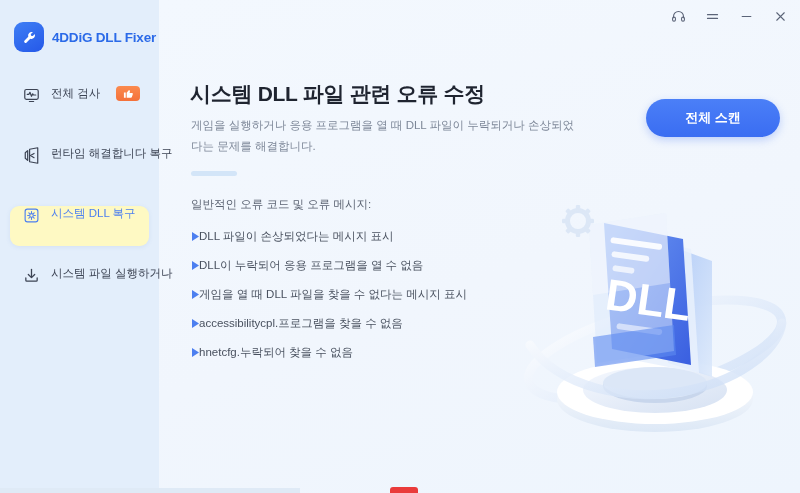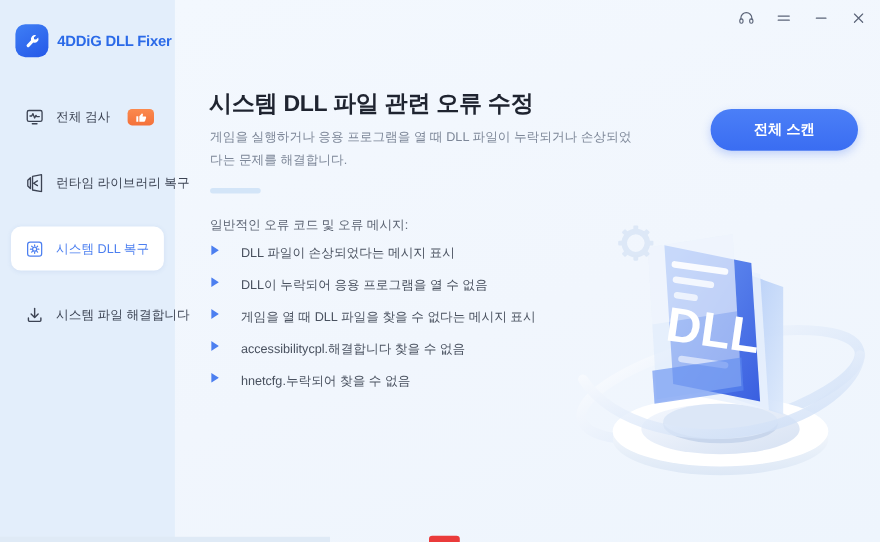--- a/index.html
+++ b/index.html
@@ -92,21 +92,21 @@
     left: 0;
     width: 159px;
   }
 
   .nav-item {
     position: relative;
     height: 40px;
     margin: 0 10px 20px 10px;
     border-radius: 9px;
     display: flex;
-    align-items: center;
+    align-items: flex-start;
     padding-left: 12px;
     gap: 10px;
     cursor: pointer;
   }
 
   .nav-item .nav-icon {
     width: 19px; height: 19px;
     flex: none;
     display: flex;
     align-items: center;
@@ -115,21 +115,21 @@
   }
   .nav-item .nav-icon svg { display: block; }
 
   .nav-label {
     font-size: 11.5px;
     color: #3c4353;
     white-space: nowrap;
   }
 
   .nav-item.active {
-    background: #ffffff;
+    background: #fef9c3;
     box-shadow: 0 1px 5px rgba(60,100,180,0.09);
   }
   .nav-item.active .nav-label { color: #4c7ff0; }
   .nav-item.active .nav-icon { color: #4c7ff0; }
 
   .nav-badge {
     margin-left: 6px;
     width: 24px; height: 15px;
     border-radius: 4px;
     background: linear-gradient(180deg, #fb8a4e 0%, #f4713a 100%);
@@ -219,21 +219,22 @@
 
   #errors-list {
     position: absolute;
     top: 223px;
     left: 33px;
     list-style: none;
   }
 
   #errors-list li {
     display: flex;
-    gap: 20px;
+    align-items: center;
+    gap: 0;
     height: 26px;
     margin-bottom: 3px;
   }
 
   .bullet {
     width: 7px; height: 9px;
     flex: none;
     display: flex;
     align-items: center;
   }
@@ -308,21 +309,21 @@
       </div>
 
       <div class="nav-item">
         <span class="nav-icon">
           <svg width="17" height="17" viewBox="0 0 24 24" fill="none" stroke="currentColor" stroke-width="1.7">
             <path d="M3.2 8.2v7.6l3.4 3.1V5.1L3.2 8.2z" stroke-linejoin="round"></path>
             <path d="M9.3 3.2v17.6l11.5 2.1V1.1L9.3 3.2z" stroke-linejoin="round"></path>
             <path d="M15.6 9.1l-5 3 5 3" stroke-linejoin="round" stroke-linecap="round"></path>
           </svg>
         </span>
-        <span class="nav-label">런타임 라이브러리 복구</span>
+        <span class="nav-label">런타임 해결합니다 복구</span>
       </div>
 
 
       <div class="nav-item active">
         <span class="nav-icon">
           <svg width="17" height="17" viewBox="0 0 24 24" fill="none" stroke="currentColor" stroke-width="1.6">
             <rect x="3" y="3" width="18" height="18" rx="3.2"></rect>
             <circle cx="12" cy="12" r="2.6"></circle>
             <path d="M12 6.6v1.3M12 16.1v1.3M6.6 12h1.3M16.1 12h1.3M8.2 8.2l.9.9M14.9 14.9l.9.9M15.8 8.2l-.9.9M9.1 14.9l-.9.9" stroke-linecap="round"></path>
           </svg>
@@ -331,21 +332,21 @@
       </div>
 
       <div class="nav-item">
         <span class="nav-icon">
           <svg width="17" height="17" viewBox="0 0 24 24" fill="none" stroke="currentColor" stroke-width="1.8">
             <path d="M12 3.5v11" stroke-linecap="round"></path>
             <path d="M7.5 10.5l4.5 4.5 4.5-4.5" stroke-linecap="round" stroke-linejoin="round"></path>
             <path d="M4 15.5v3.2a1.3 1.3 0 0 0 1.3 1.3h13.4a1.3 1.3 0 0 0 1.3-1.3v-3.2" stroke-linecap="round"></path>
           </svg>
         </span>
-        <span class="nav-label">시스템 파일 해결합니다</span>
+        <span class="nav-label">시스템 파일 실행하거나</span>
       </div>
 
     </div>
   </div>
 
   <div id="main">
 
     <svg id="illustration" viewBox="0 0 278 250">
       <defs>
         <linearGradient id="gCardA" x1="0" y1="0" x2="1" y2="1">
@@ -448,21 +449,21 @@
             </svg>
         </span>
         <span class="err-text">게임을 열 때 DLL 파일을 찾을 수 없다는 메시지 표시</span>
       </li>
       <li>
         <span class="bullet">
           <svg width="7" height="9" viewBox="0 0 7 9">
               <path d="M0 0l7 4.5L0 9z" fill="#4c7ff0"></path>
             </svg>
         </span>
-        <span class="err-text">accessibilitycpl.해결합니다 찾을 수 없음</span>
+        <span class="err-text">accessibilitycpl.프로그램을 찾을 수 없음</span>
       </li>
       <li>
         <span class="bullet">
           <svg width="7" height="9" viewBox="0 0 7 9">
               <path d="M0 0l7 4.5L0 9z" fill="#4c7ff0"></path>
             </svg>
         </span>
         <span class="err-text">hnetcfg.누락되어 찾을 수 없음</span>
       </li>
     </ul>

